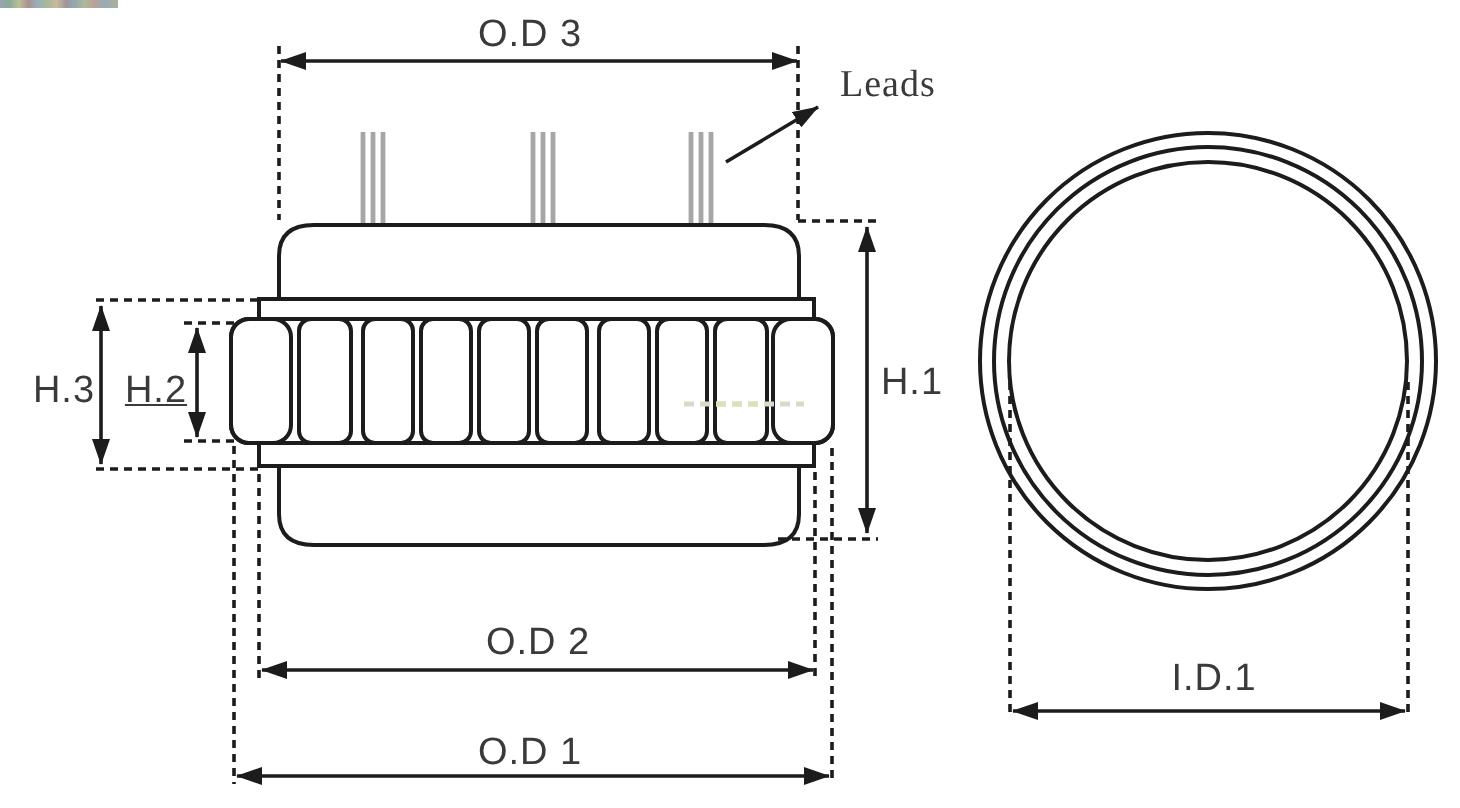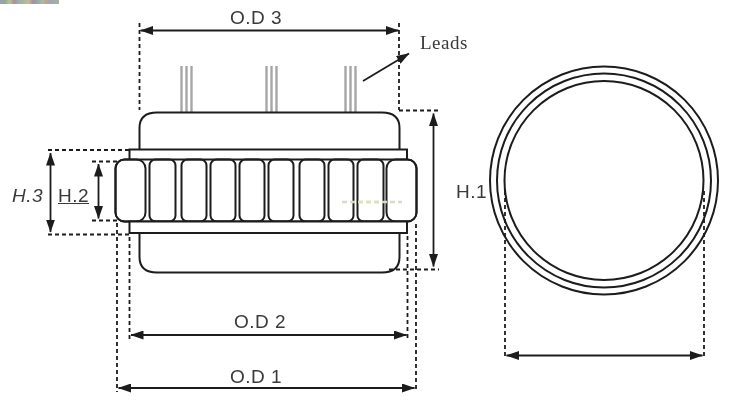--- a/index.html
+++ b/index.html
@@ -20,21 +20,21 @@
   .shape-nf{fill:none;stroke:var(--line-color);stroke-width:2;}
   .dim{stroke:var(--line-color);stroke-width:1.8;fill:none;}
   .ext{stroke:var(--line-color);stroke-width:1.8;fill:none;stroke-dasharray:4 3;}
   .lead{stroke:var(--lead-color);stroke-width:2.4;fill:none;}
   .ah{fill:var(--line-color);}
   .wm{stroke:#d7dbc9;stroke-width:2.4;fill:none;stroke-dasharray:5 3;}
   .wm2{stroke:#dde0b8;stroke-width:2.4;fill:none;stroke-dasharray:5 3;}
   .dim-label{
     position:absolute;color:var(--text-color);
     font-size:19px;line-height:1;letter-spacing:.5px;
-    white-space:nowrap;
+    text-align:center;white-space:nowrap;
   }
   .logo-strip{
     position:absolute;left:0;top:0;width:59px;height:4px;opacity:.9;
     background:linear-gradient(90deg,#8d99a6 0%,#7fa08a 8%,#b3b98c 16%,#a08585 24%,
       #8fa6b0 32%,#9fb08a 40%,#c0b490 48%,#96888f 56%,#88a0a8 64%,
       #a8b090 72%,#b0988a 80%,#90a0b0 88%,#a0a890 100%);
   }
 </style>
 </head>
 <body>
@@ -140,23 +140,24 @@
       <line class="ext" x1="505" y1="191" x2="505" y2="359"></line>
       <line class="ext" x1="704" y1="191" x2="704" y2="359"></line>
       <line class="dim" x1="506.5" y1="355.5" x2="702.5" y2="355.5" marker-start="url(#ah)" marker-end="url(#ah)"></line>
     </g>
   </svg>
 
   <span class="dim-label" style="left:230px;top:8px;width:70px;">O.D 3</span>
 
   <span class="dim-label" style="left:420px;top:33px;font-family:Liberation Serif, serif;">Leads</span>
 
-  <span class="dim-label" style="left:12px;top:186px;width:40px;font-style:italic;">H.3</span>
+  <span class="dim-label" style="left:12px;top:186px;width:40px;">H.3</span>
 
   <span class="dim-label" style="left:58px;top:186px;width:40px;text-decoration:underline;">H.2</span>
 
-  <span class="dim-label" style="left:436px;top:182px;width:40px;margin-left:20px;">H.1</span>
+  <span class="dim-label" style="left:436px;top:182px;width:40px;">H.1</span>
 
   <span class="dim-label" style="left:234px;top:312px;width:70px;">O.D 2</span>
 
   <span class="dim-label" style="left:230px;top:367px;width:70px;">O.D 1</span>
 
+  <span class="dim-label" style="left:570px;top:330px;width:74px;">I.D.1</span>
 </div>
 
 </body></html>

